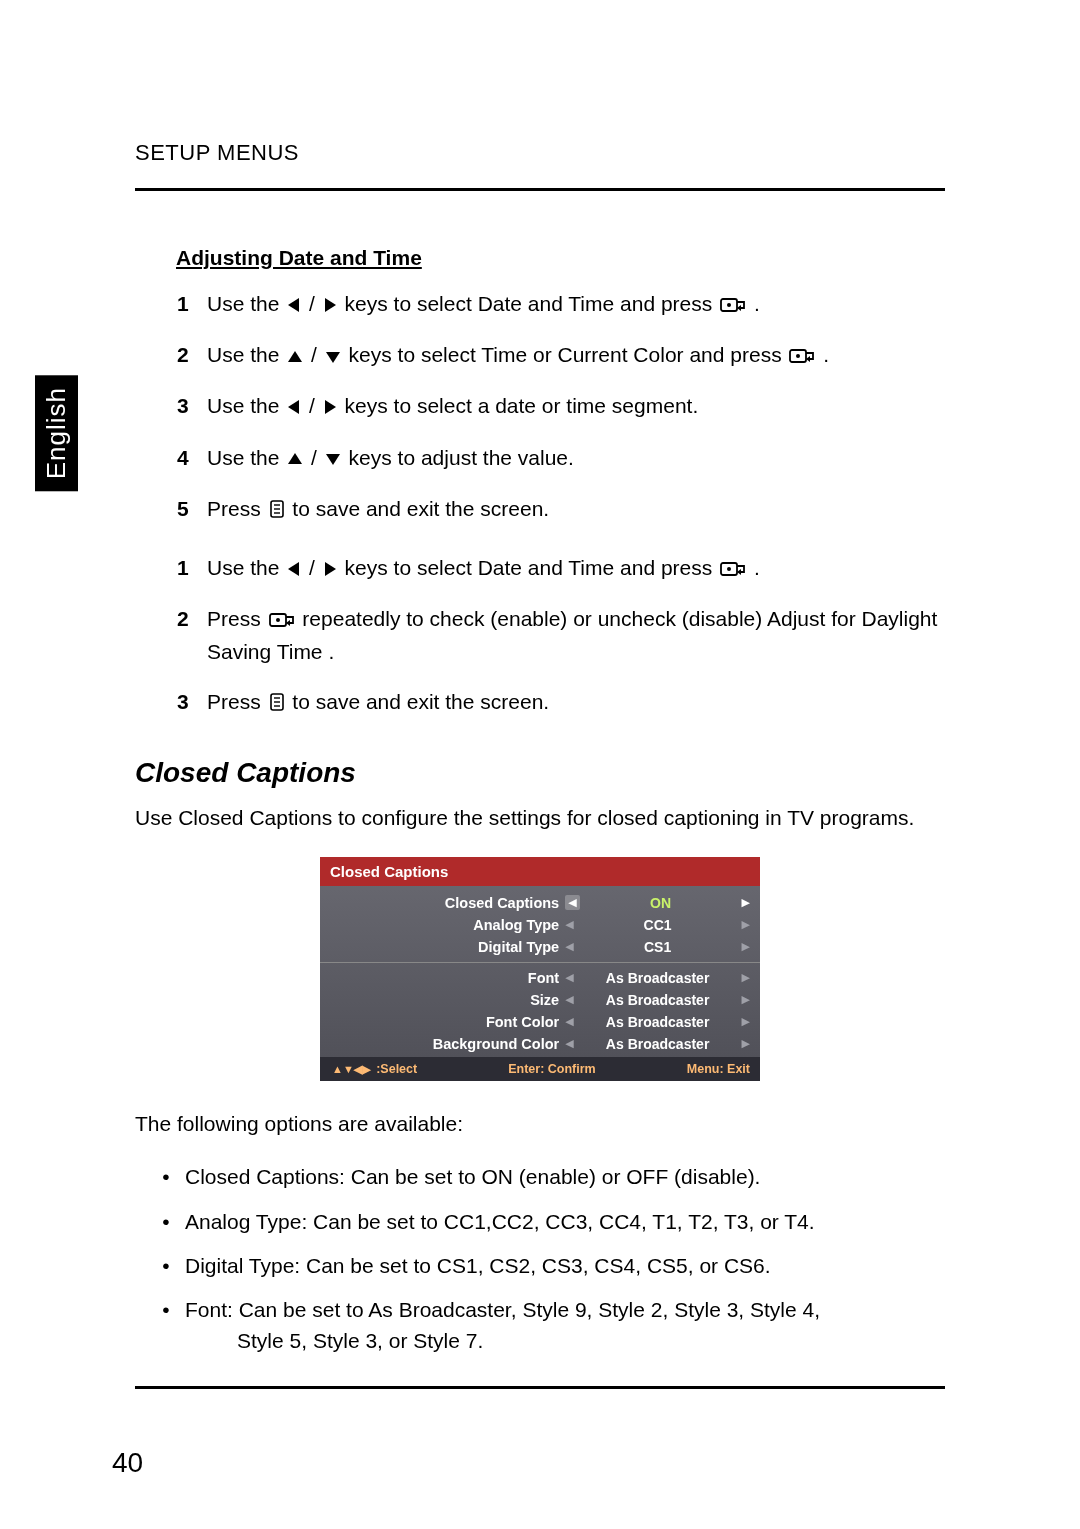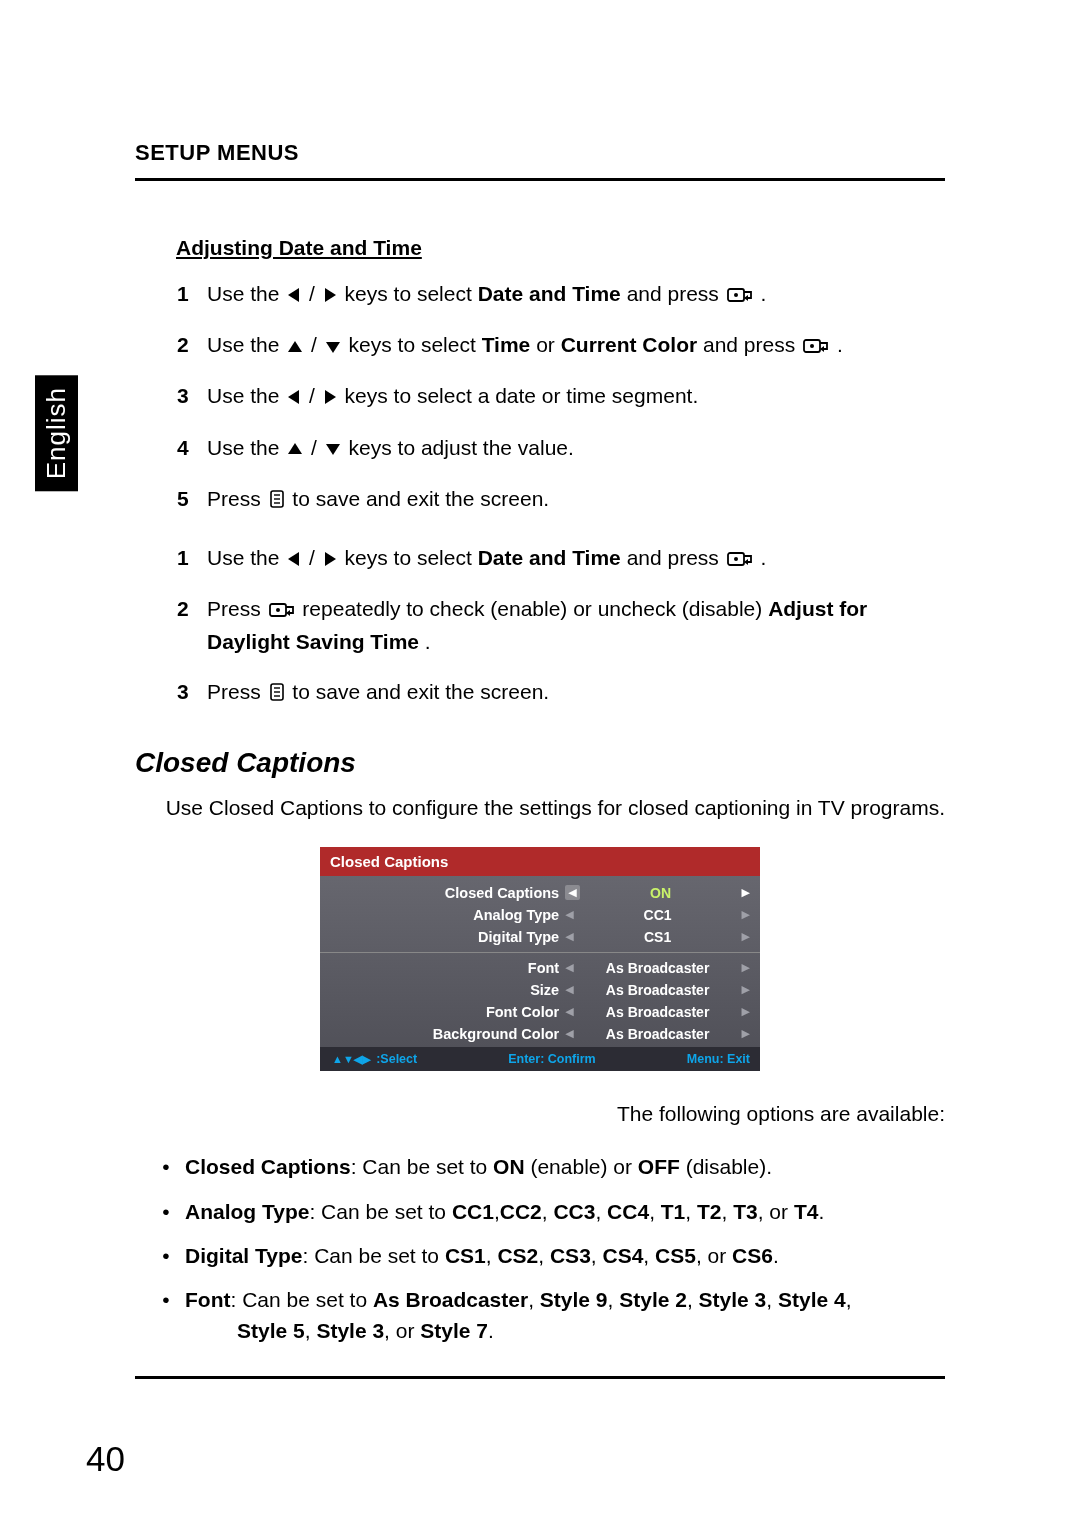--- a/index.html
+++ b/index.html
@@ -23,23 +23,23 @@
     color: #fff;
     writing-mode: vertical-rl;
     text-orientation: mixed;
     font-size: 26px;
     padding: 12px 6px;
     letter-spacing: 1px;
     transform: rotate(180deg);
   }
   .section-header {
     font-size: 22px;
-    font-weight: bold;
+    font-weight: normal;
     border-bottom: 3px solid #000;
-    padding-bottom: 12px;
+    padding-bottom: 22px;
     margin-bottom: 55px;
     letter-spacing: 0.5px;
   }
   .sub-heading {
     font-size: 21px;
     font-weight: bold;
     text-decoration: underline;
     margin-left: 41px;
     margin-bottom: 18px;
   }
@@ -72,21 +72,20 @@
     font-size: 28px;
     font-weight: bold;
     font-style: italic;
     margin-top: 38px;
     margin-bottom: 14px;
   }
   .para {
     font-size: 21px;
     line-height: 1.4;
     margin-bottom: 24px;
-    text-align: right;
   }
   
   .osd {
     width: 440px;
     margin: 0 auto 28px auto;
     background: linear-gradient(#6a6a72, #4e4e56);
     color: #fff;
     font-family: Arial, sans-serif;
     font-size: 15px;
   }
@@ -129,21 +128,21 @@
     background: rgba(255,255,255,0.25);
     padding: 1px 3px;
     border-radius: 2px;
   }
   .osd-divider {
     border-top: 1px solid #888;
     margin: 4px -10px;
   }
   .osd-footer {
     background: #2c2c34;
-    color: #0ea5e9;
+    color: #fdba74;
     display: flex;
     justify-content: space-between;
     padding: 5px 10px;
     font-size: 12.5px;
     font-weight: bold;
   }
   
   ul.bullets {
     list-style: none;
     margin-left: 12px;
@@ -163,25 +162,25 @@
   ul.bullets li .btext .hang {
     display: block;
     padding-left: 52px;
   }
   .foot-rule {
     border-top: 3px solid #000;
     margin-top: 30px;
   }
   .page-num {
     position: absolute;
-    left: 86px;
+    left: 112px;
     bottom: 50px;
-    font-size: 35px;
-  }
-  b { font-weight: bold; }
+    font-size: 28px;
+  }
+  b { font-weight: normal; }
 </style>
 </head>
 <body>
 
 <div class="side-tab">English</div>
 
 <div class="page">
 
   <div class="section-header">SETUP MENUS</div>
 

